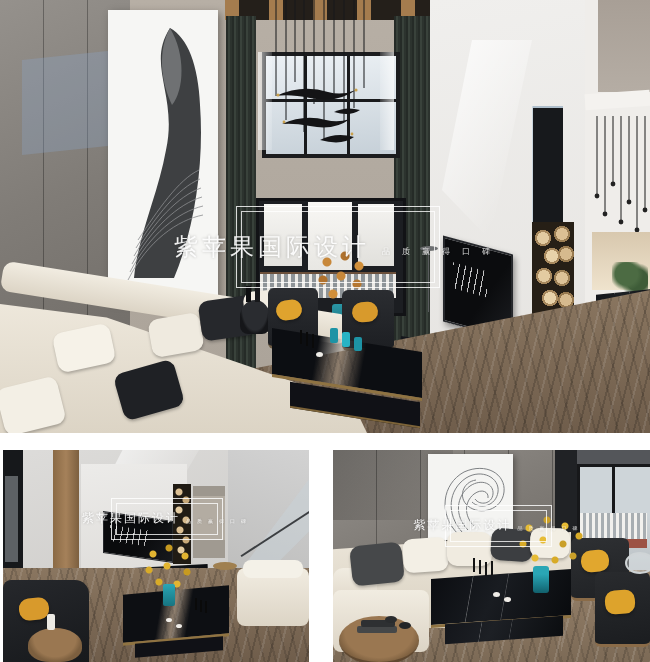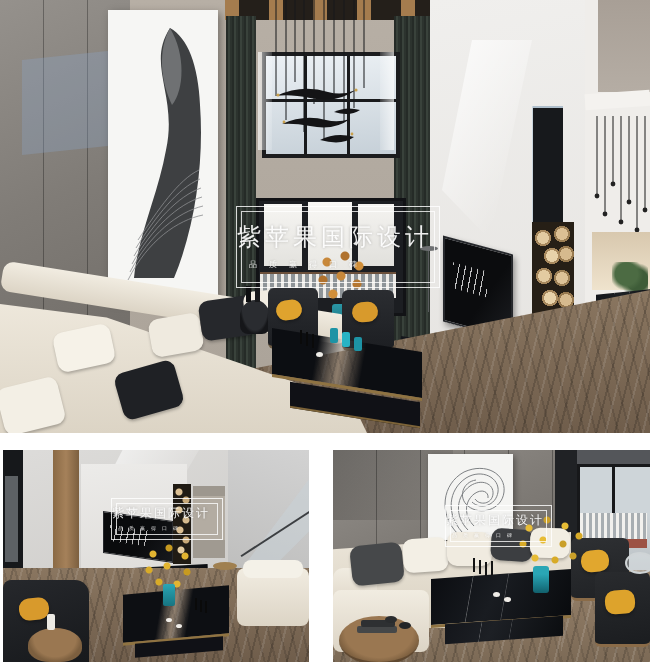--- a/index.html
+++ b/index.html
@@ -25,21 +25,21 @@
   }
   .curtain{background:repeating-linear-gradient(90deg,#252b27 0 2px,#39423b 2px 4px,#2c332e 4px 6px);}
   .marble{
     background:
       linear-gradient(100deg, rgba(0,0,0,0) 0 30%, rgba(255,255,255,.28) 30.5%, rgba(0,0,0,0) 31%, rgba(0,0,0,0) 55%, rgba(255,255,255,.20) 55.5%, rgba(0,0,0,0) 56%),
       linear-gradient(115deg,#14161b,#1d2025 40%,#0b0d10);
   }
   .cream{background:linear-gradient(180deg,#f1ece1,#dcd4c5);}
   .pillow{border-radius:10px;box-shadow:0 2px 3px rgba(0,0,0,.25);}
   .wm{color:rgba(255,255,255,.92);border:1px solid rgba(255,255,255,.82);
-      display:flex;flex-direction:column;justify-content:center;
+      display:flex;flex-direction:row;align-items:center;justify-content:center;
       text-shadow:0 0 3px rgba(0,0,0,.25);z-index:30;}
   .wm .wm-inner{position:absolute;inset:4px;border:1px solid rgba(255,255,255,.78);}
   .wm .wm-title{white-space:nowrap;line-height:1.1;}
   .wm .wm-tagline{white-space:nowrap;opacity:.9;}
   .wm-large .wm-title{font-size:24px;letter-spacing:4px;}
   .wm-large .wm-tagline{font-size:8px;letter-spacing:12px;margin-top:8px;text-indent:12px;}
   .wm-small .wm-title{font-size:12px;letter-spacing:2px;}
   .wm-small .wm-tagline{font-size:5px;letter-spacing:6px;margin-top:4px;text-indent:6px;}
   .sun{background:linear-gradient(120deg, rgba(255,255,255,.85), rgba(255,255,255,0) 70%);}
 </style>

